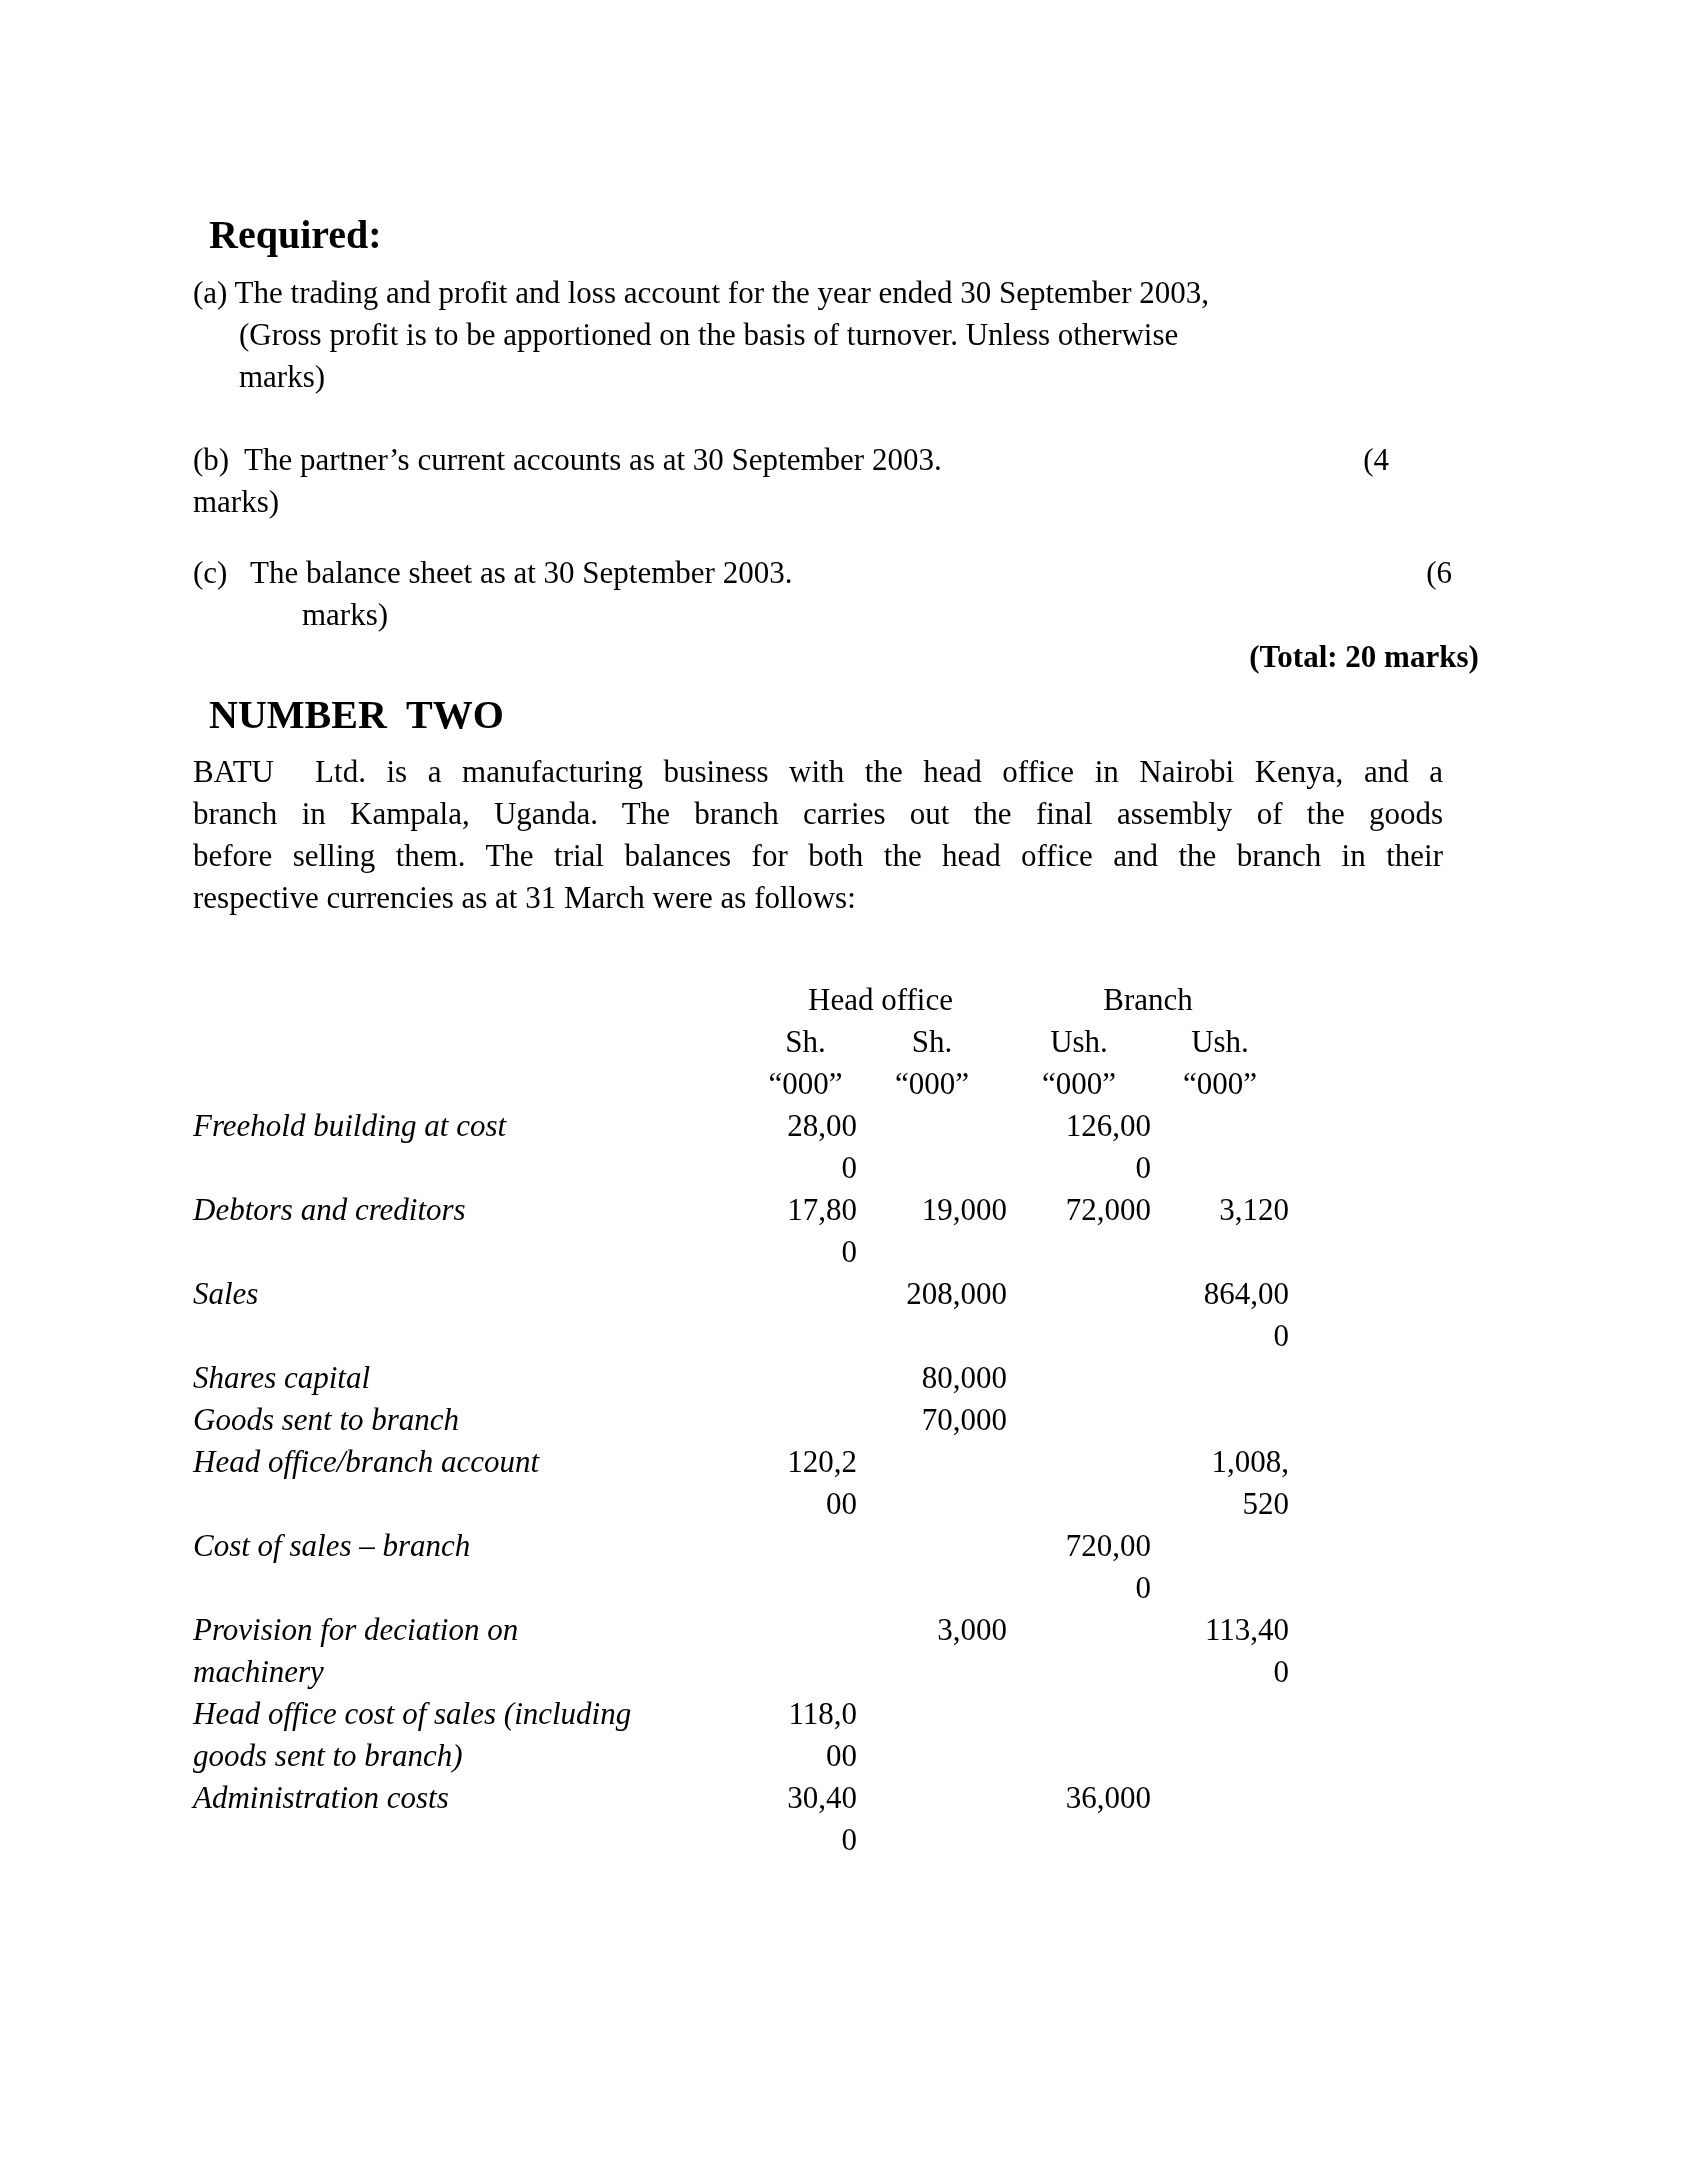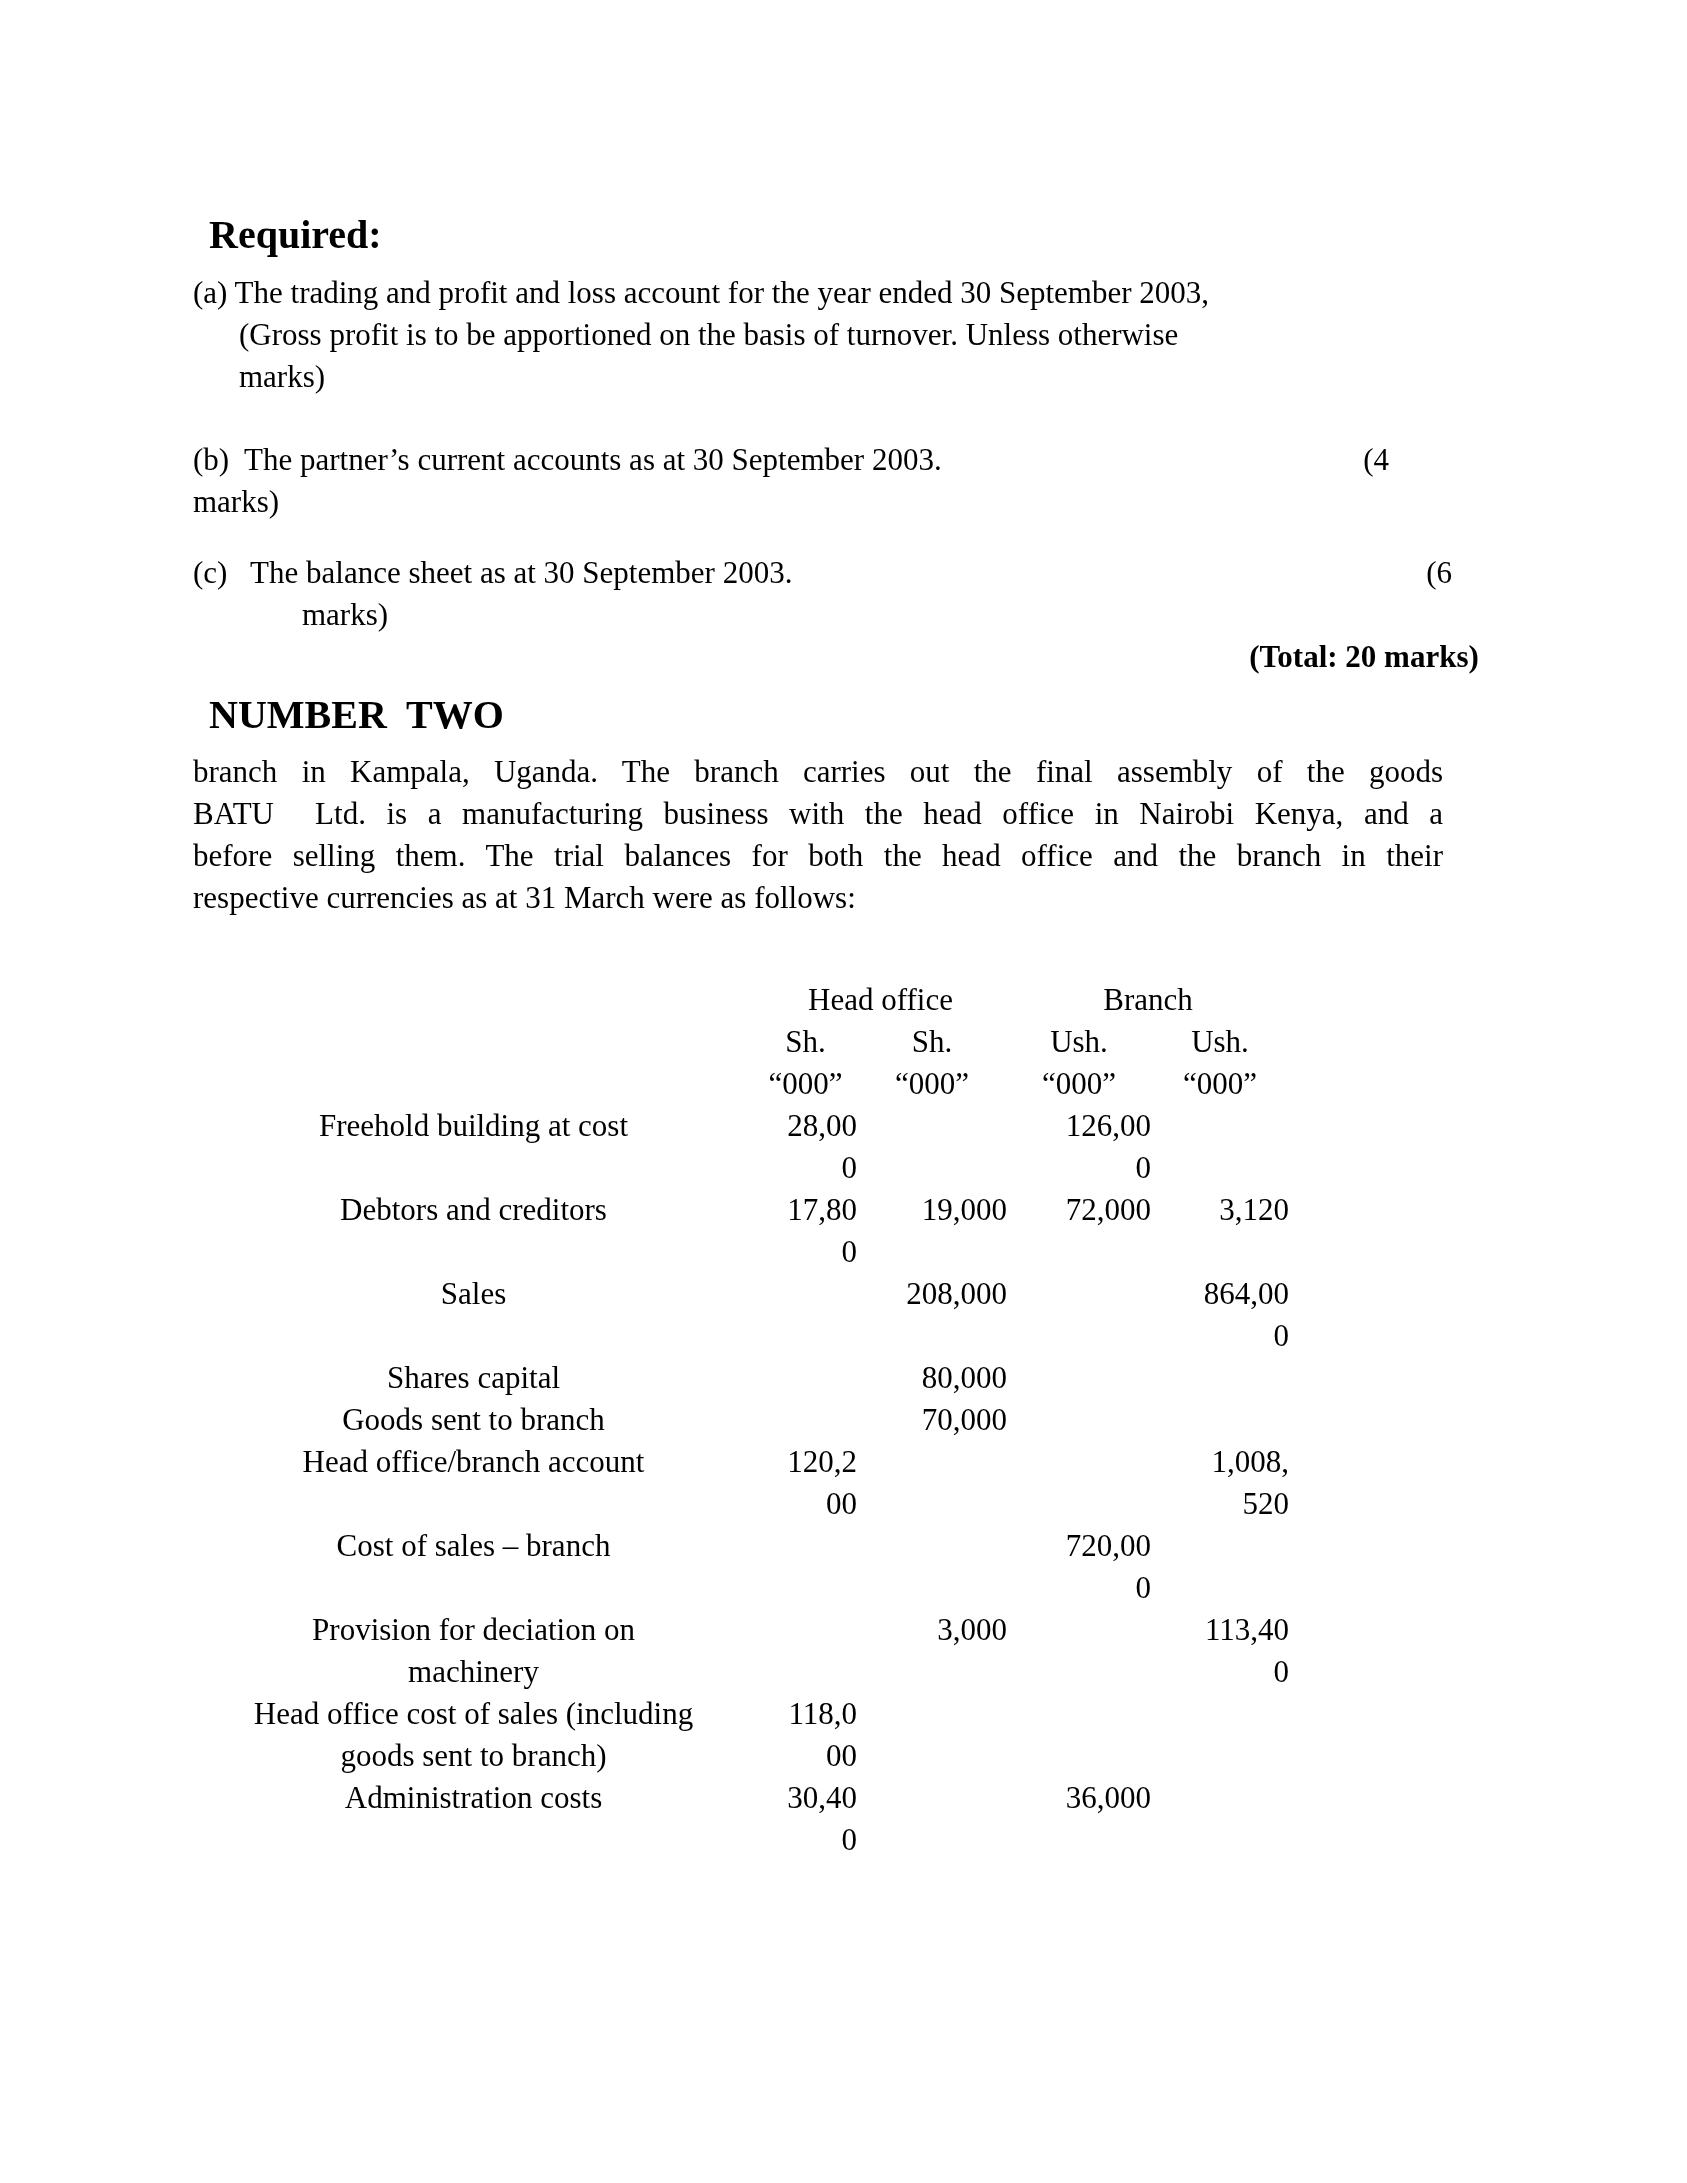--- a/index.html
+++ b/index.html
@@ -82,21 +82,21 @@
   }
   table.tb thead th {
     font-weight: normal;
     text-align: center;
   }
   .grp-ho { padding-left: 13.2px; }
   .grp-br { padding-left: 49px; }
   .hd2 { padding-left: 36px; }
   .hd3 { padding-left: 46px; }
   .hd4 { padding-left: 38px; }
-  td.lbl { text-align: center; }
+  td.lbl { text-align: left; font-style: italic; }
   td.num { text-align: right; }
 </style>
 </head>
 <body>
 
 <div class="content">
 
   <h1 class="line bold req-heading">Required:</h1>
 
   <div class="item-a">
@@ -121,22 +121,22 @@
       <span class="mk-c">(6</span>
     </div>
     <div class="line indent-c">marks)</div>
   </div>
 
   <div class="line bold total-line">(Total: 20 marks)</div>
 
   <h2 class="line bold section-heading">NUMBER  TWO</h2>
 
   <div class="intro">
+    <div class="line just">BATU  Ltd. is a manufacturing business with the head office in Nairobi Kenya, and a</div>
     <div class="line just">branch in Kampala, Uganda. The branch carries out the final assembly of the goods</div>
-    <div class="line just">BATU  Ltd. is a manufacturing business with the head office in Nairobi Kenya, and a</div>
     <div class="line just">before selling them. The trial balances for both the head office and the branch in their</div>
     <div class="line">respective currencies as at 31 March were as follows:</div>
   </div>
 
   <table class="tb">
     <colgroup>
       <col class="c-label">
         <col class="c1">
         <col class="c2">
         <col class="c3">

